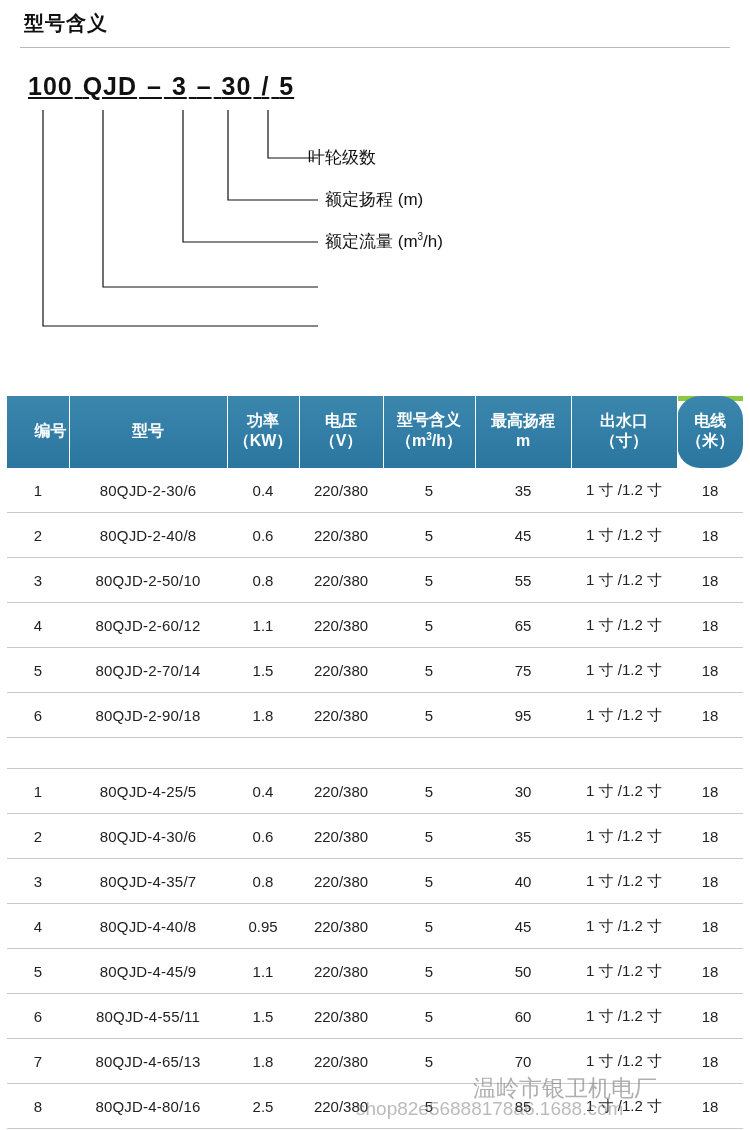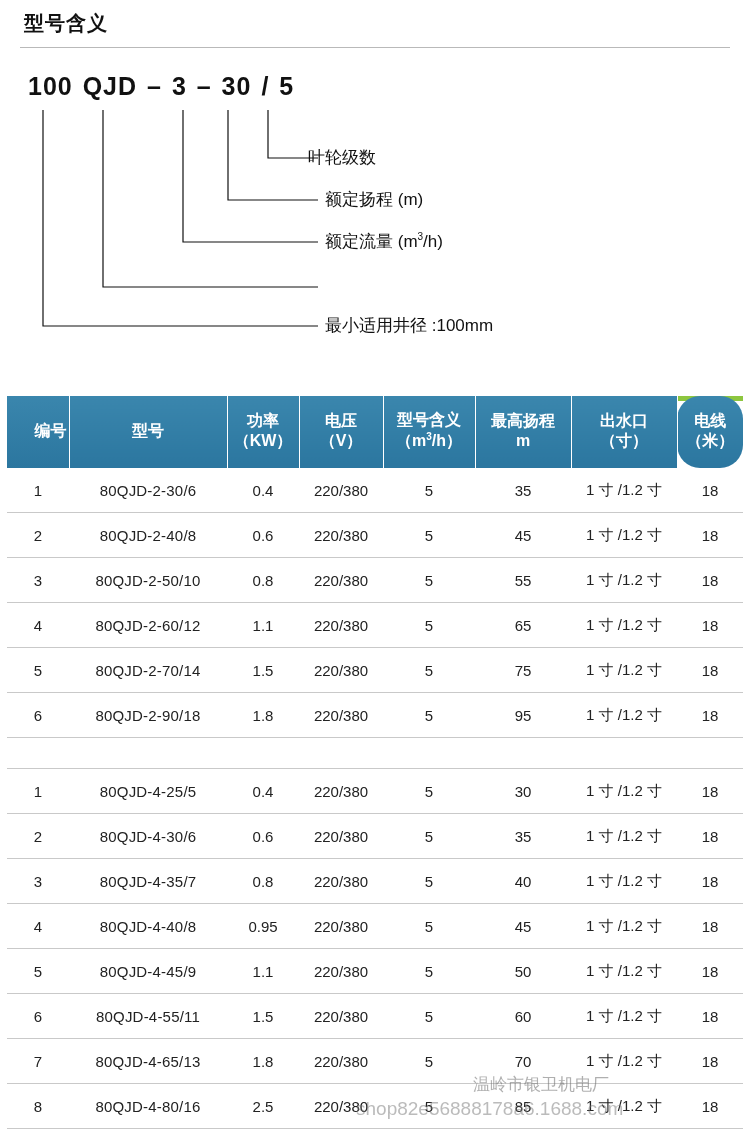--- a/index.html
+++ b/index.html
@@ -45,20 +45,21 @@
   
   .code-row {
     position: absolute;
     left: 28px;
     top: 72px;
     font-size: 25px;
     font-weight: bold;
     letter-spacing: 1px;
     white-space: nowrap;
     color: #111;
+    text-decoration: underline;
   }
   .code-row span { margin-right: 2px; }
 
   
   .diagram {
     position: absolute;
     left: 0;
     top: 60px;
     width: 750px;
     height: 320px;
@@ -132,21 +133,21 @@
     height: 28px;
     border-bottom: 1px solid #c9c9c9;
     background: #ffffff;
   }
   table.spec tbody td.model { letter-spacing: 0.2px; }
 
   
   .wm {
     position: absolute;
     color: rgba(110,110,110,0.55);
-    font-size: 17px;
+    font-size: 23px;
     white-space: nowrap;
     pointer-events: none;
   }
   .wm1 { left: 473px; top: 1073px; }
   .wm2 { left: 356px; top: 1098px; font-size: 19px; color: rgba(120,120,120,0.5); }
 </style>
 </head>
 <body>
 
 <div class="title-block">
@@ -179,21 +180,20 @@
 
       <path d="M43,50 L43,266 L318,266"></path>
     </g>
   </svg>
 
   <div class="leg-label" style="left:308px; top:86px;">叶轮级数</div>
   <div class="leg-label" style="left:325px; top:128px;">额定扬程 (m)</div>
   <div class="leg-label" style="left:325px; top:170px;">
     <span>额定流量 (m<sup>3</sup>/h)</span>
   </div>
-  <div class="leg-label" style="left:325px; top:254px;">最小适用井径 :100mm</div>
 </div>
 
 <div class="head-top-accent"></div>
 <div class="table-wrap">
   <table class="spec">
     <colgroup>
       <col class="c0">
         <col class="c1">
         <col class="c2">
         <col class="c3">

